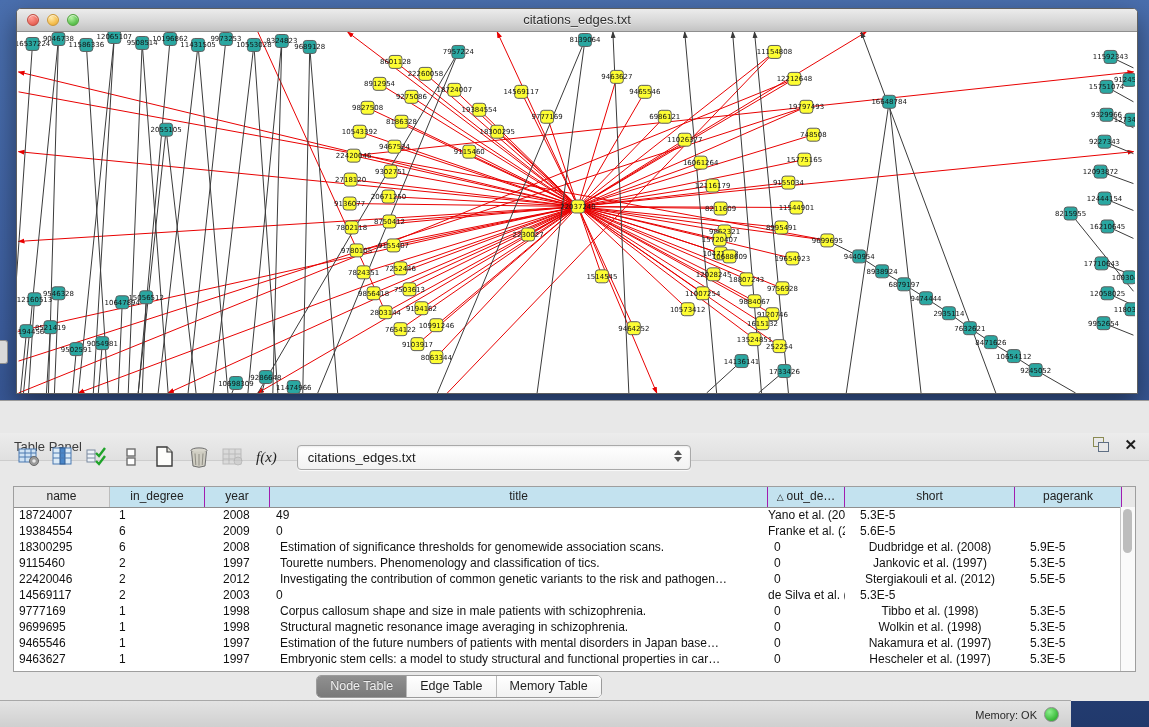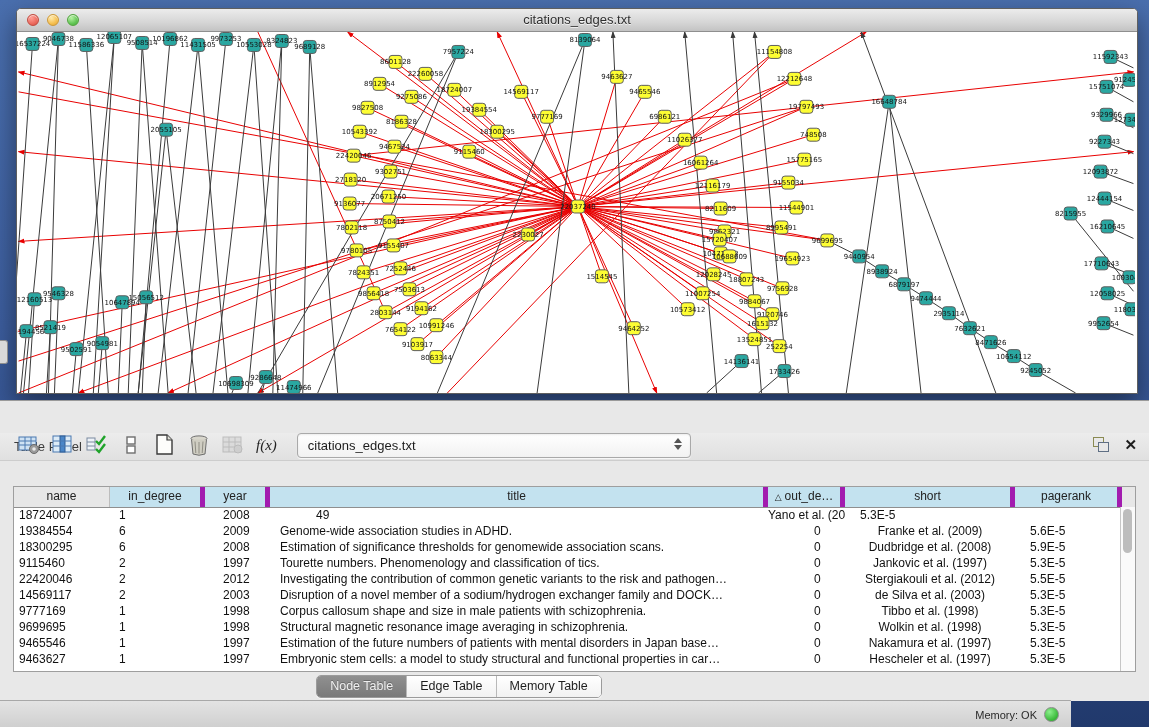--- a/index.html
+++ b/index.html
@@ -30,50 +30,50 @@
     border-top:1px solid #9a9a9a;}
   #panel-header{height:27px;background:linear-gradient(180deg,#ececec,#e0e0e0);
     border-bottom:1px solid #cdcdcd;position:relative;margin-top:32px;}
   #panel-title{position:absolute;left:14px;top:0;line-height:27px;font-size:13px;color:#3c3c3c;}
   #panel-controls{position:absolute;right:12px;top:4px;display:flex;gap:14px;align-items:center;}
   #float-icon{width:17px;height:15px;position:relative;}
   #float-icon .sq1{position:absolute;left:0;top:0;width:9px;height:8px;border:1.5px solid #8a8a52;background:transparent;}
   #float-icon .sq2{position:absolute;left:5px;top:5px;width:9px;height:8px;border:1.5px solid #5f6f84;background:#e8e8e8;}
   #close-icon{font-size:15px;font-weight:bold;color:#1d1d1d;line-height:15px;cursor:default;}
   
-  #toolbar{position:absolute;left:0;top:26px;width:1149px;height:36px;display:flex;align-items:center;}
+  #toolbar{position:absolute;left:0;top:38px;width:1149px;height:36px;display:flex;align-items:center;}
   .tool-btn{width:30px;height:28px;margin-left:4px;display:flex;align-items:center;justify-content:center;}
   .tool-btn:first-child{margin-left:14px;}
   #fx-label{font-family:"Liberation Serif",serif;font-style:italic;font-size:15px;color:#222;margin:0 4px 0 8px;}
   #table-select{margin-left:16px;width:392px;height:23px;background:linear-gradient(180deg,#ffffff,#f2f2f2);
     border:1px solid #a9a9a9;border-radius:4px;box-shadow:0 1px 1px rgba(255,255,255,.8), inset 0 1px 2px rgba(0,0,0,.08);
     display:flex;align-items:center;position:relative;}
   #table-select .sel-text{font-size:13px;color:#1c1c1c;padding-left:10px;}
   .updown{position:absolute;right:8px;top:4px;display:flex;flex-direction:column;gap:2px;}
   .updown .u{width:0;height:0;border-left:4px solid transparent;border-right:4px solid transparent;border-bottom:5px solid #555;}
   .updown .d{width:0;height:0;border-left:4px solid transparent;border-right:4px solid transparent;border-top:5px solid #555;}
   
   #table-box{position:absolute;left:13px;top:85px;width:1123px;height:186px;background:#fff;
     border:1px solid #9e9e9e;box-sizing:border-box;}
   #thead{display:grid;grid-template-columns:96px 95px 65px 498px 77px 170px 107px 1fr;height:20px;
     border-bottom:1px solid #8f8f8f;}
-  .th{background:#c3e2ef;border-right:5px solid #a21caf;font-size:12px;color:#222;
+  .th{background:#c3e2ef;border-right:1px solid #a21caf;font-size:12px;color:#222;
     text-align:center;line-height:19px;overflow:hidden;white-space:nowrap;}
   .th.name-col{background:#e7e7e7;border-right:1px solid #bdbdbd;}
   .th.filler{background:#e7e7e7;border-right:none;}
   .sort-tri{font-size:9px;margin-right:3px;color:#222;}
   #tbody{position:absolute;left:0;top:20px;right:14px;bottom:0;overflow:hidden;}
   .tr{display:grid;grid-template-columns:96px 95px 65px 498px 77px 170px 107px;height:16px;
     font-size:12px;color:#111;}
   .td{line-height:16px;white-space:nowrap;overflow:hidden;}
   .td.c0{padding-left:5px;}
   .td.c1{padding-left:9px;}
   .td.c2{padding-left:18px;}
   .td.c3{padding-left:10px;}
-  .td.c4{padding-left:6px;margin-left:40px;}
+  .td.c4{padding-left:6px;}
   .td.c5{text-align:center;}
   .td.c6{padding-left:15px;}
   #vscroll{position:absolute;right:0;top:20px;bottom:0;width:14px;background:#fafafa;border-left:1px solid #c6c6c6;}
   #vthumb{position:absolute;left:2px;top:2px;width:9px;height:44px;border-radius:5px;background:#bdbdbd;}
   
   #tabs-bar{position:absolute;left:0;top:274px;width:918px;height:26px;display:flex;justify-content:center;text-align:right;}
   #segmented{display:flex;height:21px;border:1px solid #9b9b9b;border-radius:5px;overflow:hidden;
     background:#fff;box-shadow:0 1px 0 rgba(255,255,255,.7);}
   .seg{padding:0 13px;line-height:21px;font-size:12.5px;color:#1e1e1e;background:linear-gradient(180deg,#ffffff,#f2f2f2);
     border-left:1px solid #b9b9b9;}
@@ -610,21 +610,20 @@
             <div class="td c1">1</div>
             <div class="td c2">2008</div>
             <div class="td c4">49</div>
             <div class="td c5">Yano et al. (2008)</div>
             <div class="td c6">5.3E-5</div>
           </div>
           <div class="tr">
             <div class="td c0">19384554</div>
             <div class="td c1">6</div>
             <div class="td c2">2009</div>
-            <div class="td c3">Genome-wide association studies in ADHD.</div>
             <div class="td c4">0</div>
             <div class="td c5">Franke et al. (2009)</div>
             <div class="td c6">5.6E-5</div>
           </div>
           <div class="tr">
             <div class="td c0">18300295</div>
             <div class="td c1">6</div>
             <div class="td c2">2008</div>
             <div class="td c3">Estimation of significance thresholds for genomewide association scans.</div>
             <div class="td c4">0</div>
@@ -646,21 +645,20 @@
             <div class="td c2">2012</div>
             <div class="td c3">Investigating the contribution of common genetic variants to the risk and pathogen…</div>
             <div class="td c4">0</div>
             <div class="td c5">Stergiakouli et al. (2012)</div>
             <div class="td c6">5.5E-5</div>
           </div>
           <div class="tr">
             <div class="td c0">14569117</div>
             <div class="td c1">2</div>
             <div class="td c2">2003</div>
-            <div class="td c3">Disruption of a novel member of a sodium/hydrogen exchanger family and DOCK…</div>
             <div class="td c4">0</div>
             <div class="td c5">de Silva et al. (2003)</div>
             <div class="td c6">5.3E-5</div>
           </div>
           <div class="tr">
             <div class="td c0">9777169</div>
             <div class="td c1">1</div>
             <div class="td c2">1998</div>
             <div class="td c3">Corpus callosum shape and size in male patients with schizophrenia.</div>
             <div class="td c4">0</div>

